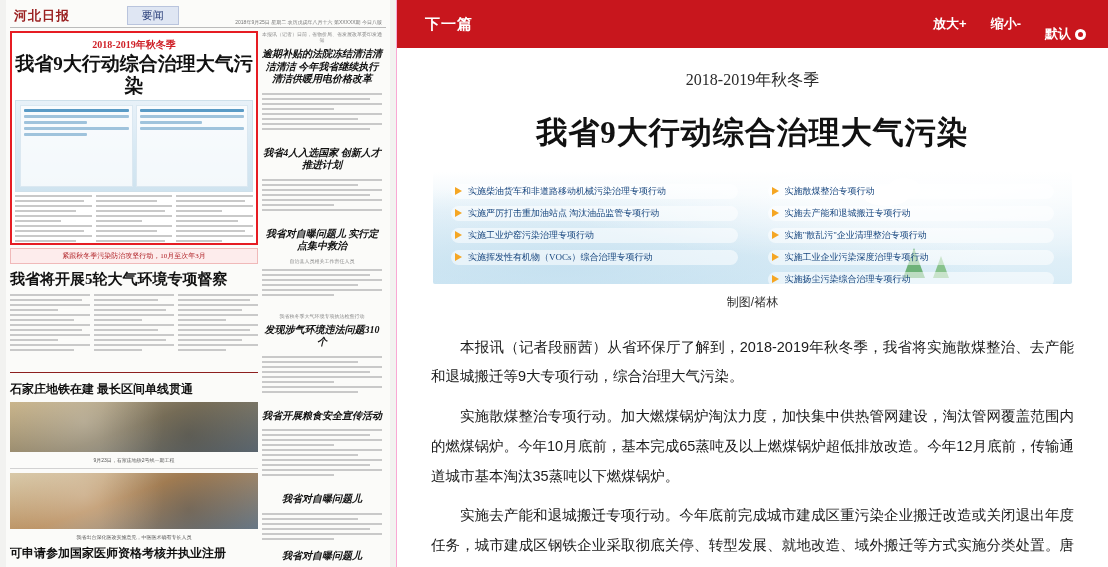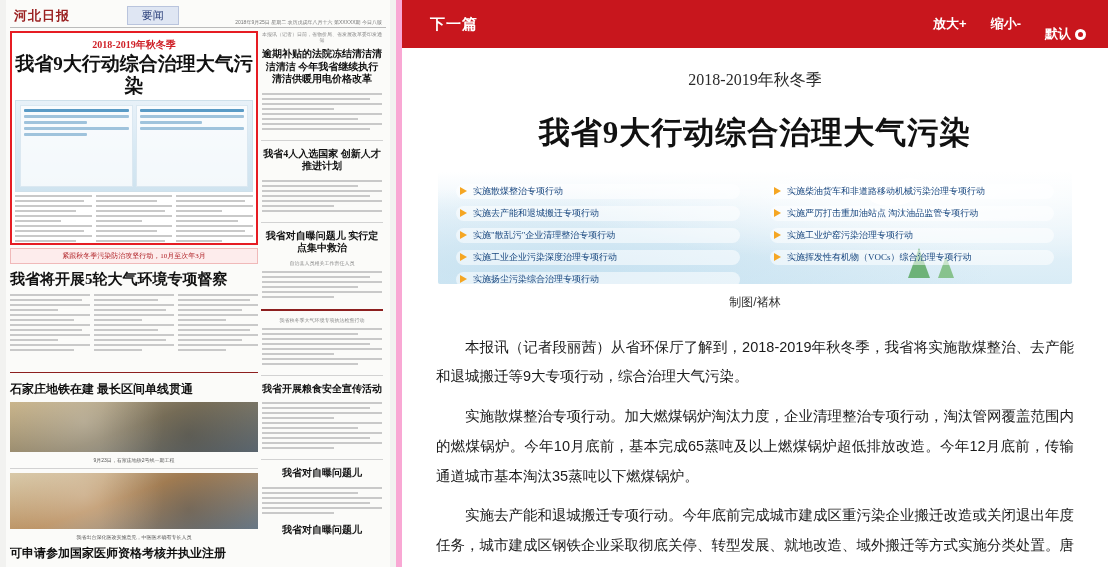--- a/index.html
+++ b/index.html
@@ -196,38 +196,39 @@
     line-height: 1.2;
   }
   .headline-xs {
     font-family: "Liberation Serif", serif;
     font-size: 10px;
     font-weight: bold;
     text-align: center;
     color: #111;
     padding: 2px 0;
     line-height: 1.25;
+    font-style: italic;
   }
   .body-lines { padding: 2px 1px; }
   .rule { height:1px; background:#d2d2d2; margin: 2px 0; }
   .rule-dark { height:2px; background:#8d1f1f; margin: 3px 0; }
   .tiny-head {
     font-size: 5px;
     color: #8a8a8a;
     text-align: center;
   }
 
   
   .right-pane {
     flex: 1;
     height: 567px;
     background: #fff;
     position: relative;
     overflow: hidden;
-    border-left: 6px solid #f9a8d4;
+    border-left: 1px solid #f9a8d4;
   }
   .topbar {
     height: 48px;
     background: #c8161d;
     display: flex;
     align-items: center;
     justify-content: space-between;
     padding: 0 22px 0 28px;
     color: #fff;
   }
@@ -526,20 +527,21 @@
           <div class="body-lines">
             <div class="tline"></div>
             <div class="tline w90"></div>
             <div class="tline"></div>
             <div class="tline w80"></div>
             <div class="tline"></div>
             <div class="tline w60"></div>
           </div>
           <div class="rule-dark"></div>
           <div class="tiny-head">我省秋冬季大气环境专项执法检查行动</div>
+          <div class="headline-xs">发现涉气环境违法问题310个</div>
           <div class="body-lines">
             <div class="tline"></div>
             <div class="tline w80"></div>
             <div class="tline"></div>
             <div class="tline w90"></div>
             <div class="tline"></div>
             <div class="tline w60"></div>
             <div class="tline"></div>
             <div class="tline w80"></div>
           </div>
@@ -595,60 +597,60 @@
       <div class="infographic">
         <div class="ig-sky"></div>
         <div class="ig-cloud" style="left:430px; top:14px; width:46px; height:20px;"></div>
         <div class="ig-cloud" style="left:455px; top:6px; width:32px; height:20px;"></div>
         <div class="ig-tree" style="left:470px;"></div>
         <div class="ig-tree t2" style="left:500px;"></div>
         <div class="ig-cols">
           <div class="ig-col">
             <div class="ig-item">
                 <span class="ig-arrow"></span>
+                <span>实施柴油货车和非道路移动机械污染治理专项行动</span>
+              </div>
+            <div class="ig-item">
+                <span class="ig-arrow"></span>
+                <span>实施严厉打击重加油站点 淘汰油品监管专项行动</span>
+              </div>
+            <div class="ig-item">
+                <span class="ig-arrow"></span>
+                <span>实施工业炉窑污染治理专项行动</span>
+              </div>
+            <div class="ig-item">
+                <span class="ig-arrow"></span>
+                <span>实施挥发性有机物（VOCs）综合治理专项行动</span>
+              </div>
+          </div>
+          <div class="ig-col">
+            <div class="ig-item">
+                <span class="ig-arrow"></span>
                 <span>实施散煤整治专项行动</span>
               </div>
             <div class="ig-item">
                 <span class="ig-arrow"></span>
                 <span>实施去产能和退城搬迁专项行动</span>
               </div>
             <div class="ig-item">
                 <span class="ig-arrow"></span>
                 <span>实施"散乱污"企业清理整治专项行动</span>
               </div>
             <div class="ig-item">
                 <span class="ig-arrow"></span>
                 <span>实施工业企业污染深度治理专项行动</span>
               </div>
             <div class="ig-item">
                 <span class="ig-arrow"></span>
                 <span>实施扬尘污染综合治理专项行动</span>
-              </div>
-          </div>
-          <div class="ig-col">
-            <div class="ig-item">
-                <span class="ig-arrow"></span>
-                <span>实施柴油货车和非道路移动机械污染治理专项行动</span>
-              </div>
-            <div class="ig-item">
-                <span class="ig-arrow"></span>
-                <span>实施严厉打击重加油站点 淘汰油品监管专项行动</span>
-              </div>
-            <div class="ig-item">
-                <span class="ig-arrow"></span>
-                <span>实施工业炉窑污染治理专项行动</span>
-              </div>
-            <div class="ig-item">
-                <span class="ig-arrow"></span>
-                <span>实施挥发性有机物（VOCs）综合治理专项行动</span>
               </div>
           </div>
         </div>
       </div>
 
       <div class="credit">制图/褚林</div>
 
       <p class="para">本报讯（记者段丽茜）从省环保厅了解到，2018-2019年秋冬季，我省将实施散煤整治、去产能和退城搬迁等9大专项行动，综合治理大气污染。</p>
-      <p class="para">实施散煤整治专项行动。加大燃煤锅炉淘汰力度，企业清理整治专项行动，淘汰管网覆盖范围内的燃煤锅炉。今年10月底前，基本完成65蒸吨及以上燃煤锅炉超低排放改造。今年12月底前，传输通道城市基本淘汰35蒸吨以下燃煤锅炉。</p>
+      <p class="para">实施散煤整治专项行动。加大燃煤锅炉淘汰力度，加快集中供热管网建设，淘汰管网覆盖范围内的燃煤锅炉。今年10月底前，基本完成65蒸吨及以上燃煤锅炉超低排放改造。今年12月底前，传输通道城市基本淘汰35蒸吨以下燃煤锅炉。</p>
       <p class="para">实施去产能和退城搬迁专项行动。今年底前完成城市建成区重污染企业搬迁改造或关闭退出年度任务，城市建成区钢铁企业采取彻底关停、转型发展、就地改造、域外搬迁等方式实施分类处置。唐山、邯郸不允许新建、扩建单纯新增产能的钢铁项目，禁止省外钢铁企业搬迁转移至该地。</p>
     </div>
   </div>
 </div>
 
 </body></html>

